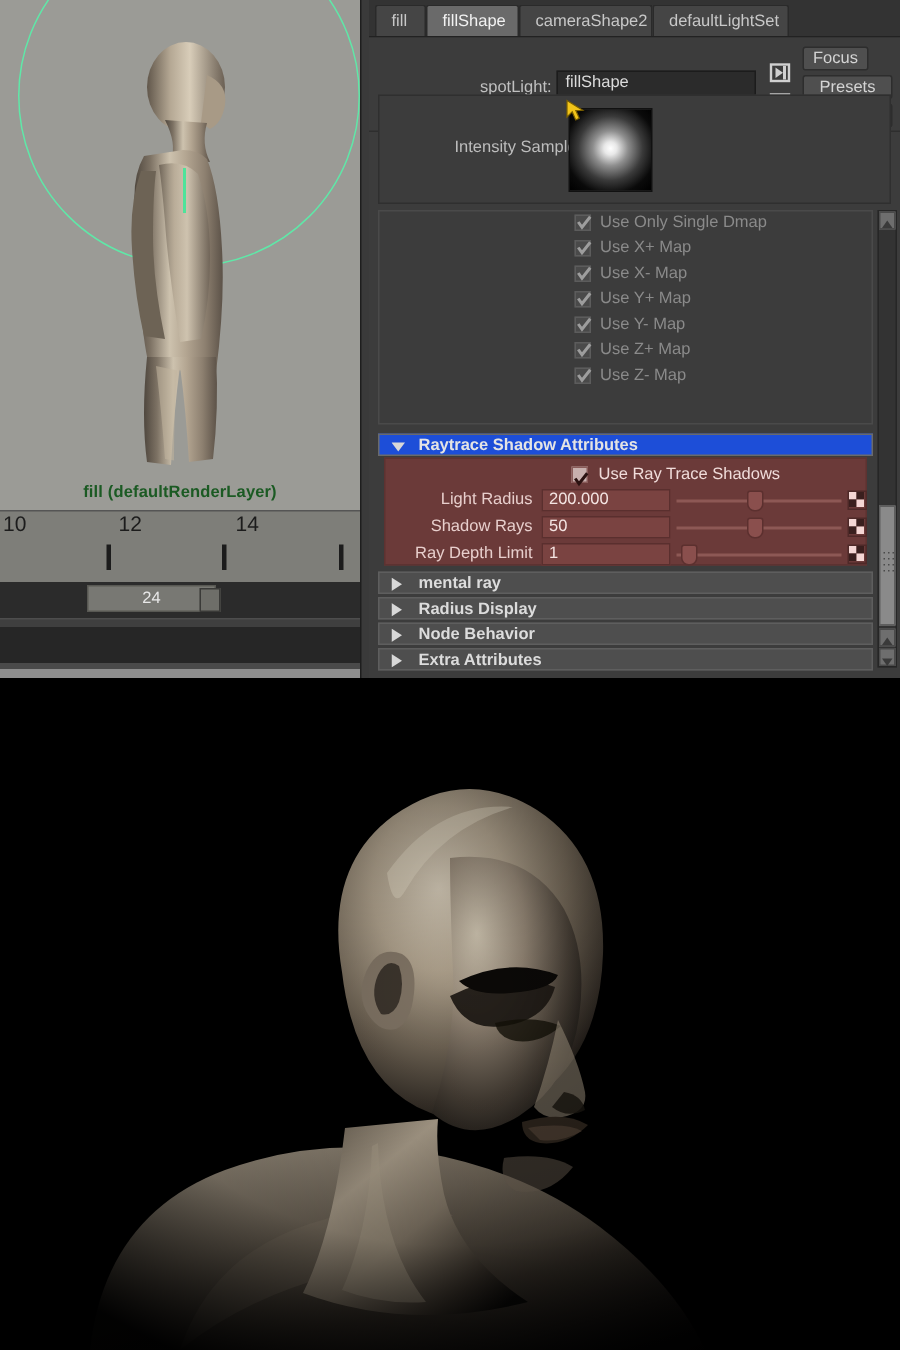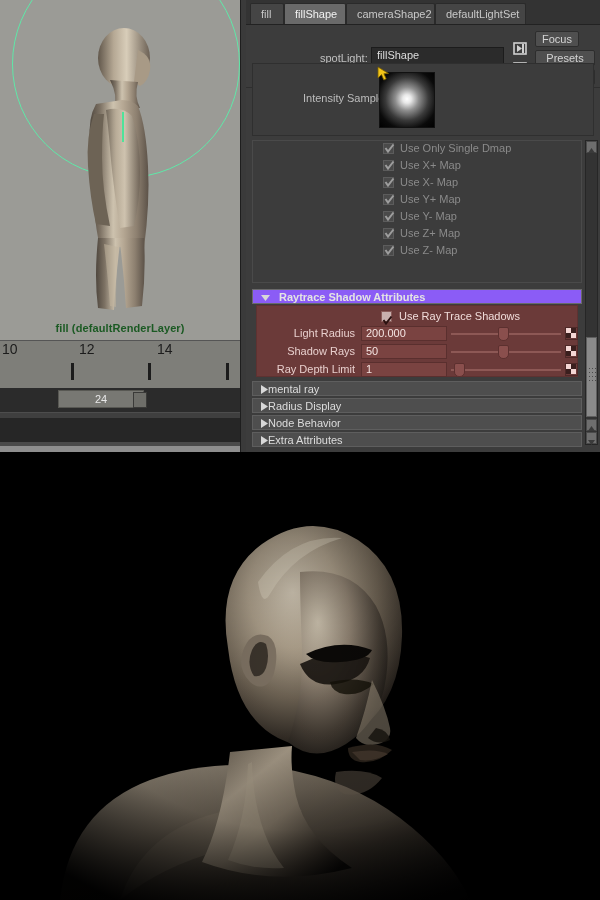--- a/index.html
+++ b/index.html
@@ -72,21 +72,21 @@
 
   .chk-panel{position:absolute;left:6px;top:140px;width:330px;height:143px;
              background:#3c3c3c;border:1px solid #4a4a4a;box-sizing:border-box;}
   .chkrow{position:relative;height:17px;}
   .chkbox{position:absolute;left:130px;top:2px;width:11px;height:11px;background:#4a4a4a;
           border:1px solid #5c5c5c;box-sizing:border-box;}
   .chkbox svg{position:absolute;left:0px;top:-1px;}
   .chklbl{position:absolute;left:147px;top:1px;color:#8a8a8a;font-size:11px;}
 
   .section-hdr{position:absolute;left:6px;top:289px;width:330px;height:15px;
-               background:#8b5cf6;border:1px solid #6a6a6a;box-sizing:border-box;}
+               background:#1d4ed8;border:1px solid #6a6a6a;box-sizing:border-box;}
   .section-hdr .tri{position:absolute;left:8px;top:4px;}
   .section-hdr .txt{position:absolute;left:26px;top:1px;color:#e4e4e4;font-size:11px;font-weight:bold;}
 
   .red-panel{position:absolute;left:10px;top:305px;width:322px;height:72px;background:#6b3a39;
              border:1px solid #5d3231;box-sizing:border-box;}
   .rp-chkrow{position:absolute;left:0;top:4px;width:100%;height:14px;}
   .rp-chk{position:absolute;left:124px;top:1px;width:11px;height:11px;background:#c8b0ae;
           border:1px solid #8a5c5a;box-sizing:border-box;}
   .rp-chklbl{position:absolute;left:142px;top:0px;color:#f0dcda;font-size:11px;}
   .rp-row{position:absolute;left:0;width:100%;height:17px;}
@@ -96,21 +96,21 @@
             line-height:13px;padding-left:4px;}
   .rp-track{position:absolute;left:194px;top:7px;width:110px;height:2px;background:#8d5855;}
   .rp-thumb{position:absolute;top:1px;width:11px;height:14px;background:#8a4f4d;
             border:1px solid #5c302f;box-sizing:border-box;border-radius:2px 2px 5px 5px;}
   .rp-map{position:absolute;left:308px;top:1px;width:13px;height:13px;border:1px solid #4e2928;box-sizing:border-box;}
   .rp-map i{position:absolute;width:5px;height:5px;display:block;}
 
   .collapsed{position:absolute;left:6px;top:0;width:330px;height:15px;background:#4e4e4e;
              border:1px solid #5e5e5e;box-sizing:border-box;}
   .collapsed .tri{position:absolute;left:8px;top:3px;}
-  .collapsed .txt{position:absolute;left:15px;top:1px;color:#dcdcdc;font-size:11px;font-weight:normal;}
+  .collapsed .txt{position:absolute;left:26px;top:1px;color:#dcdcdc;font-size:11px;font-weight:bold;}
 
   .scroll-outer{position:absolute;left:339px;top:140px;width:13px;height:305px;background:#333;
                 border:1px solid #262626;box-sizing:border-box;}
   .sc-arrow{position:absolute;left:0;width:11px;height:12px;background:#6e6e6e;border:1px solid #4a4a4a;box-sizing:border-box;}
   .sc-thumb{position:absolute;left:0;top:196px;width:11px;height:80px;background:#8a8a8a;
             border:1px solid #5e5e5e;box-sizing:border-box;}
   .grip-dots{position:absolute;left:2px;top:30px;width:7px;height:20px;}
   .grip-dots i{position:absolute;width:1px;height:1px;background:#4a4a4a;}
 
   

